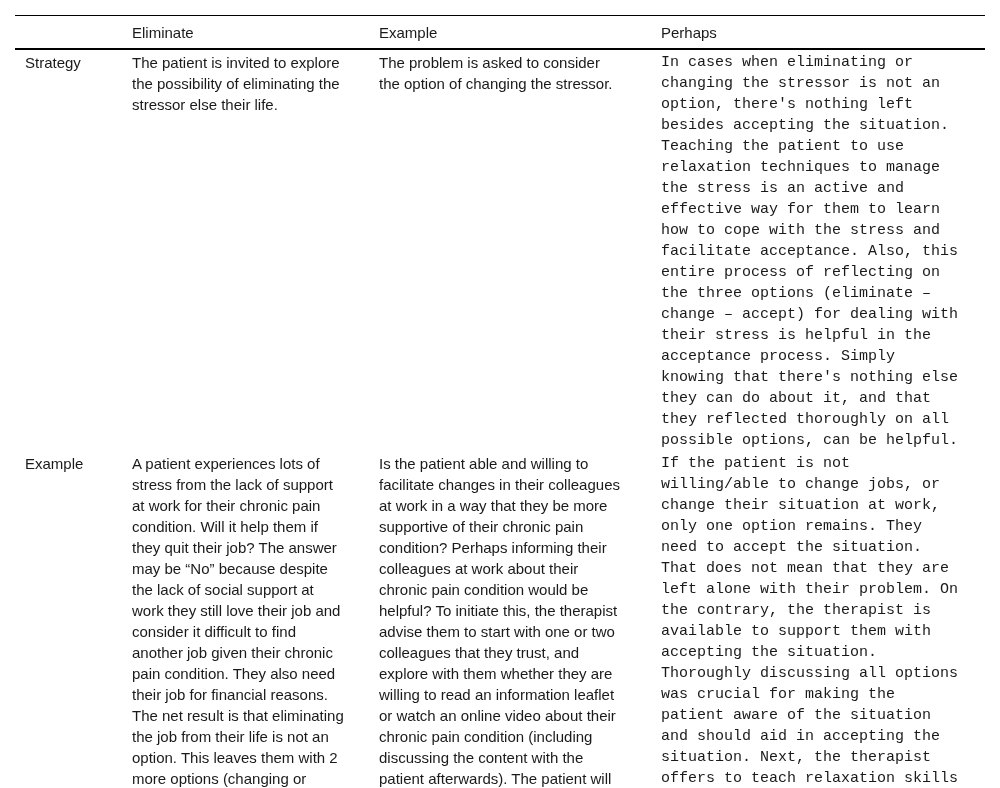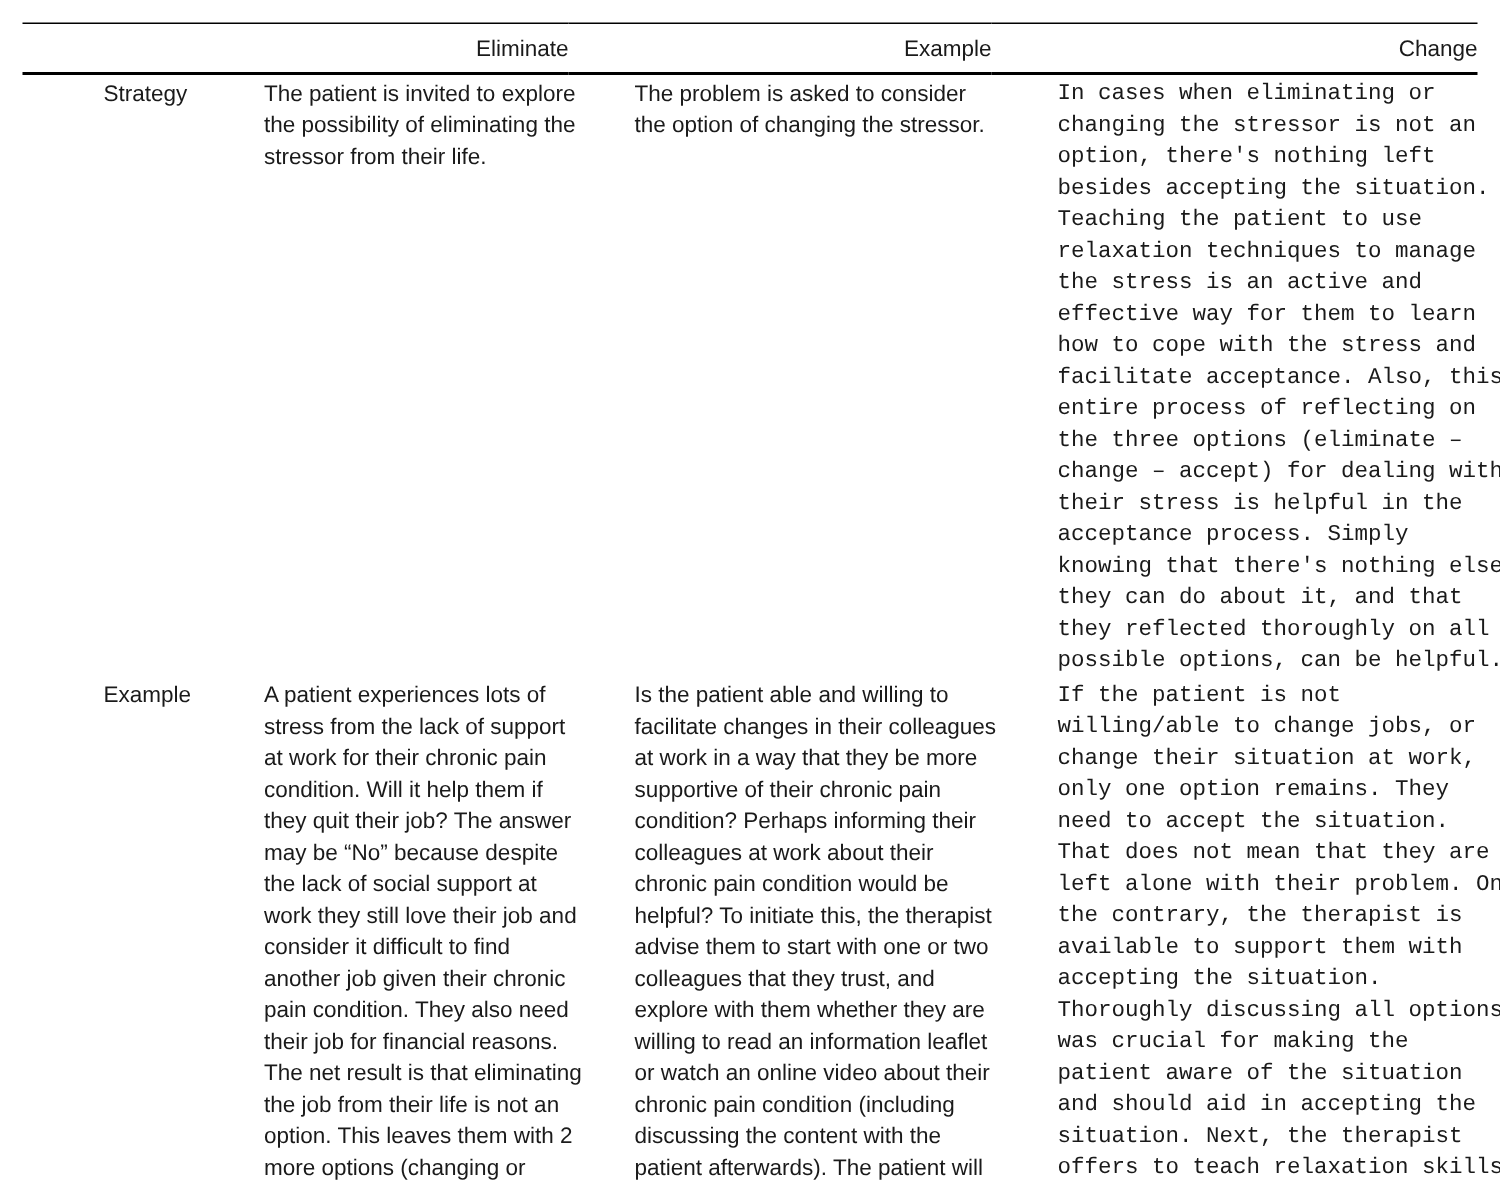--- a/index.html
+++ b/index.html
@@ -26,21 +26,21 @@
       width: 970px;
       table-layout: fixed;
       font-size: 15px;
       line-height: 21px;
     }
     thead tr {
       border-top: 1px solid #000;
     }
     thead th {
       font-weight: normal;
-      text-align: right;
+      text-align: left;
       vertical-align: top;
       padding: 6px 0 5px 0;
       border-bottom: 2px solid #000;
     }
     tbody td {
       vertical-align: top;
       padding: 2px 0 0 0;
     }
     tbody tr.row-strategy td {
       padding-bottom: 1px;
@@ -53,21 +53,20 @@
       border-bottom: 1px solid #000;
     }
     col.c0 { width: 117px; }
     col.c1 { width: 247px; }
     col.c2 { width: 282px; }
     col.c3 { width: 324px; }
     th.first, td.first { padding-left: 10px !important; }
     .cell-text {
       display: block;
       white-space: normal;
-      margin-left: 44px;
     }
     td.c1 .cell-text { width: 212px; }
     td.c2 .cell-text { width: 242px; }
     td.c3 .cell-text { width: 298px; font-family: Liberation Mono, monospace; }
   </style>
 </head>
 <body>
 
 <div class="table-wrap">
   <table>
@@ -75,30 +74,30 @@
       <col class="c0">
         <col class="c1">
         <col class="c2">
         <col class="c3">
     </colgroup>
     <thead>
       <tr>
         <th class="first"></th>
         <th>Eliminate</th>
         <th>Example</th>
-        <th>Change</th>
+        <th>Perhaps</th>
       </tr>
     </thead>
     <tbody>
       <tr class="row-strategy">
         <td class="first c0">
           <span class="cell-text">Strategy</span>
         </td>
         <td class="c1">
-          <span class="cell-text">The patient is invited to explore the possibility of eliminating the stressor from their life.</span>
+          <span class="cell-text">The patient is invited to explore the possibility of eliminating the stressor else their life.</span>
         </td>
         <td class="c2">
           <span class="cell-text">The problem is asked to consider the option of changing the stressor.</span>
         </td>
         <td class="c3">
           <span class="cell-text">In cases when eliminating or changing the stressor is not an option, there's nothing left besides accepting the situation. Teaching the patient to use relaxation techniques to manage the stress is an active and effective way for them to learn how to cope with the stress and facilitate acceptance. Also, this entire process of reflecting on the three options (eliminate – change – accept) for dealing with their stress is helpful in the acceptance process. Simply knowing that there's nothing else they can do about it, and that they reflected thoroughly on all possible options, can be helpful.</span>
         </td>
       </tr>
       <tr class="row-example">
         <td class="first c0">

